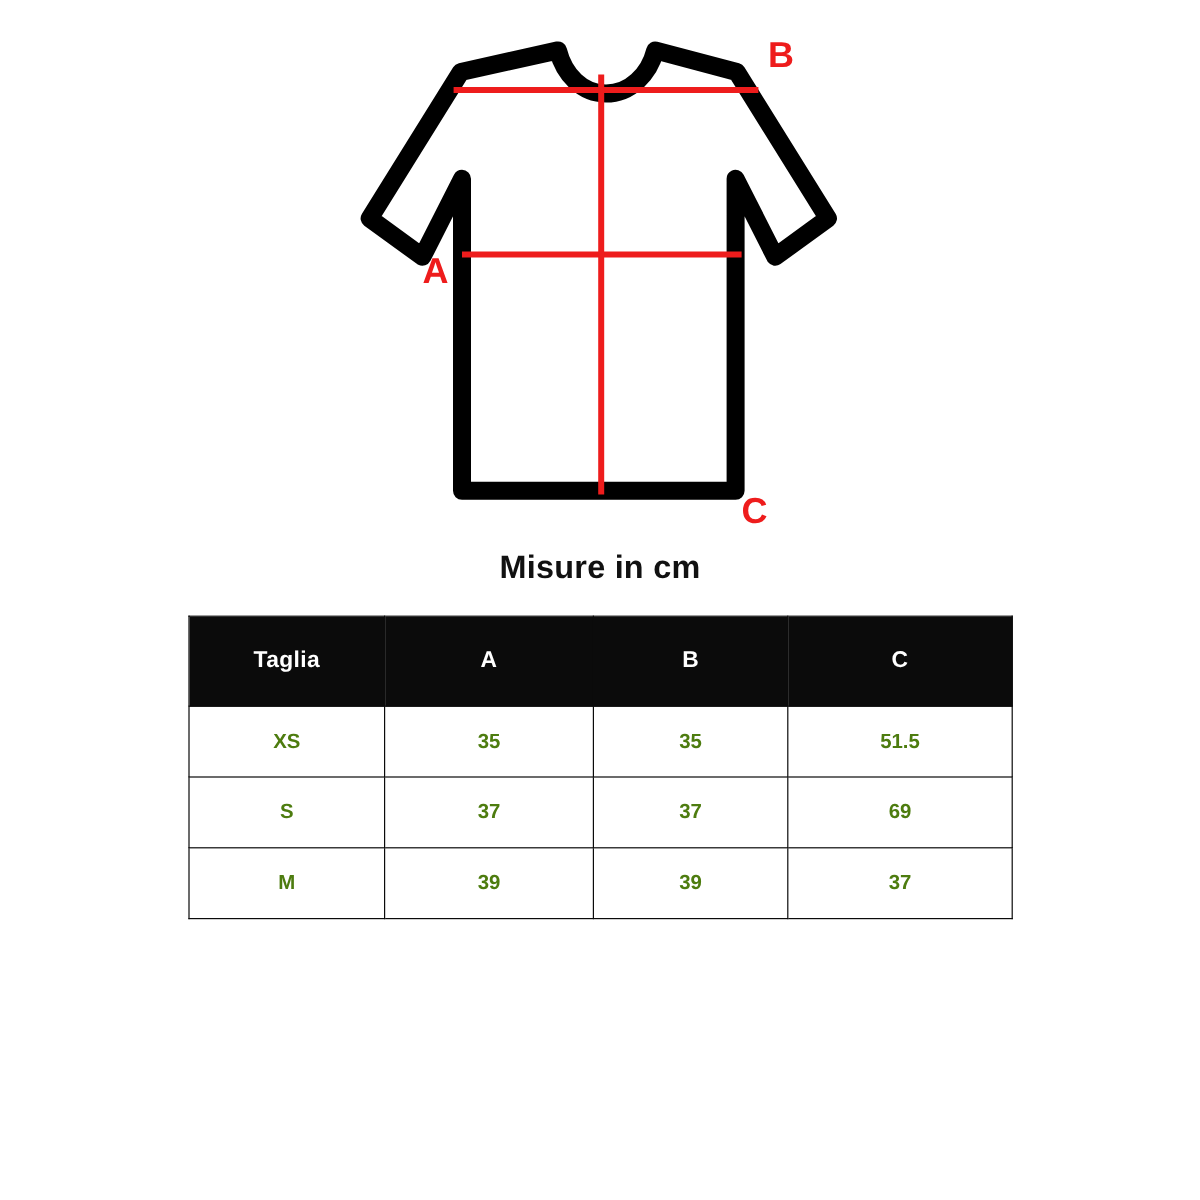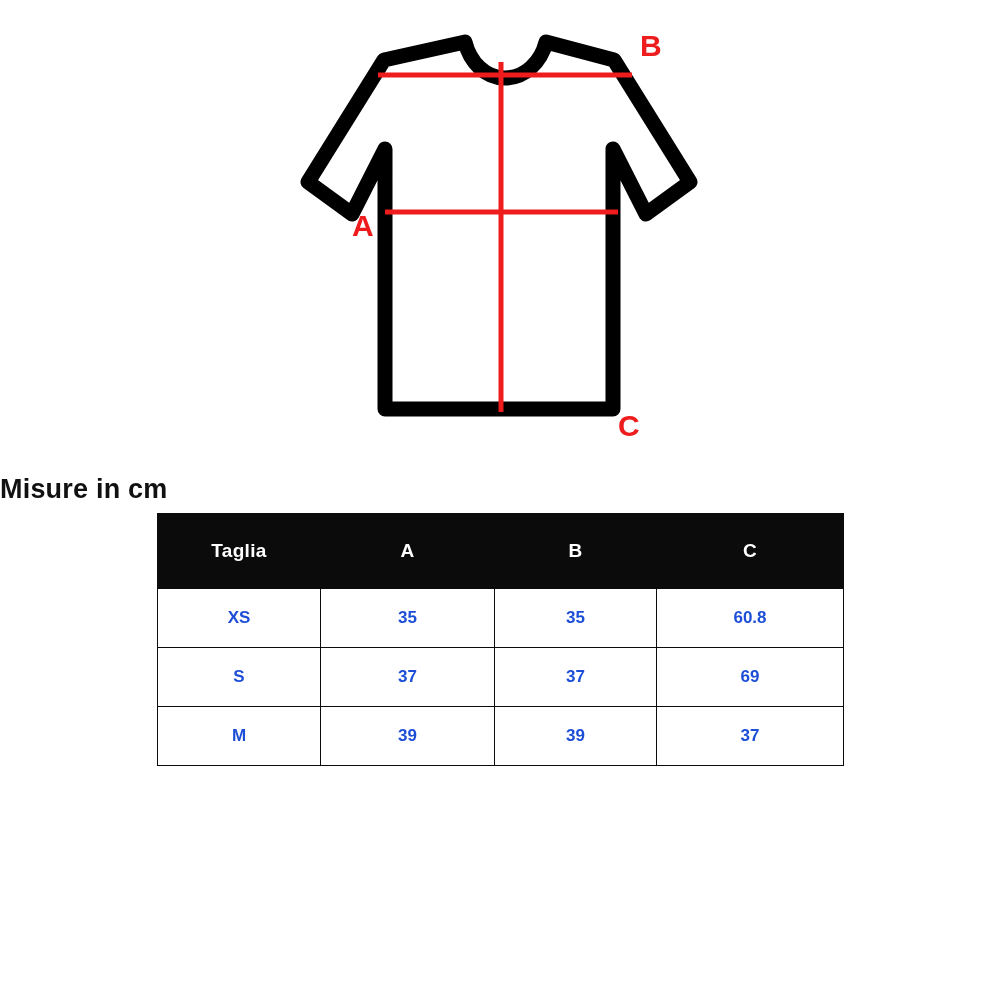--- a/index.html
+++ b/index.html
@@ -30,22 +30,23 @@
     height: 460px;
   }
   .diagram svg {
     display: block;
   }
 
   
   .caption {
     position: absolute;
     left: 0;
-    top: 474px;
+    top: 458px;
     width: 1000px;
+    text-align: center;
     font-size: 27px;
     font-weight: bold;
     letter-spacing: 0.2px;
     color: #111111;
   }
 
   
   .table-wrap {
     position: absolute;
     left: 157px;
@@ -69,21 +70,21 @@
   table.size-table thead th {
     background: #0b0b0b;
     color: #ffffff;
     border: 1px solid #0b0b0b;
     height: 72px;
     font-size: 19px;
     letter-spacing: 0.3px;
   }
   table.size-table tbody td {
     background: #ffffff;
-    color: #1d4ed8;
+    color: #4d7c0f;
   }
   table.size-table col.c-size { width: 163px; }
   table.size-table col.c-a { width: 174px; }
   table.size-table col.c-b { width: 162px; }
   table.size-table col.c-c { width: 187px; }
 </style>
 </head>
 <body>
 
 <div class="page">
@@ -143,21 +144,21 @@
           <th>A</th>
           <th>B</th>
           <th>C</th>
         </tr>
       </thead>
       <tbody>
         <tr>
           <td>XS</td>
           <td>35</td>
           <td>35</td>
-          <td>60.8</td>
+          <td>51.5</td>
         </tr>
         <tr>
           <td>S</td>
           <td>37</td>
           <td>37</td>
           <td>69</td>
         </tr>
         <tr>
           <td>M</td>
           <td>39</td>

